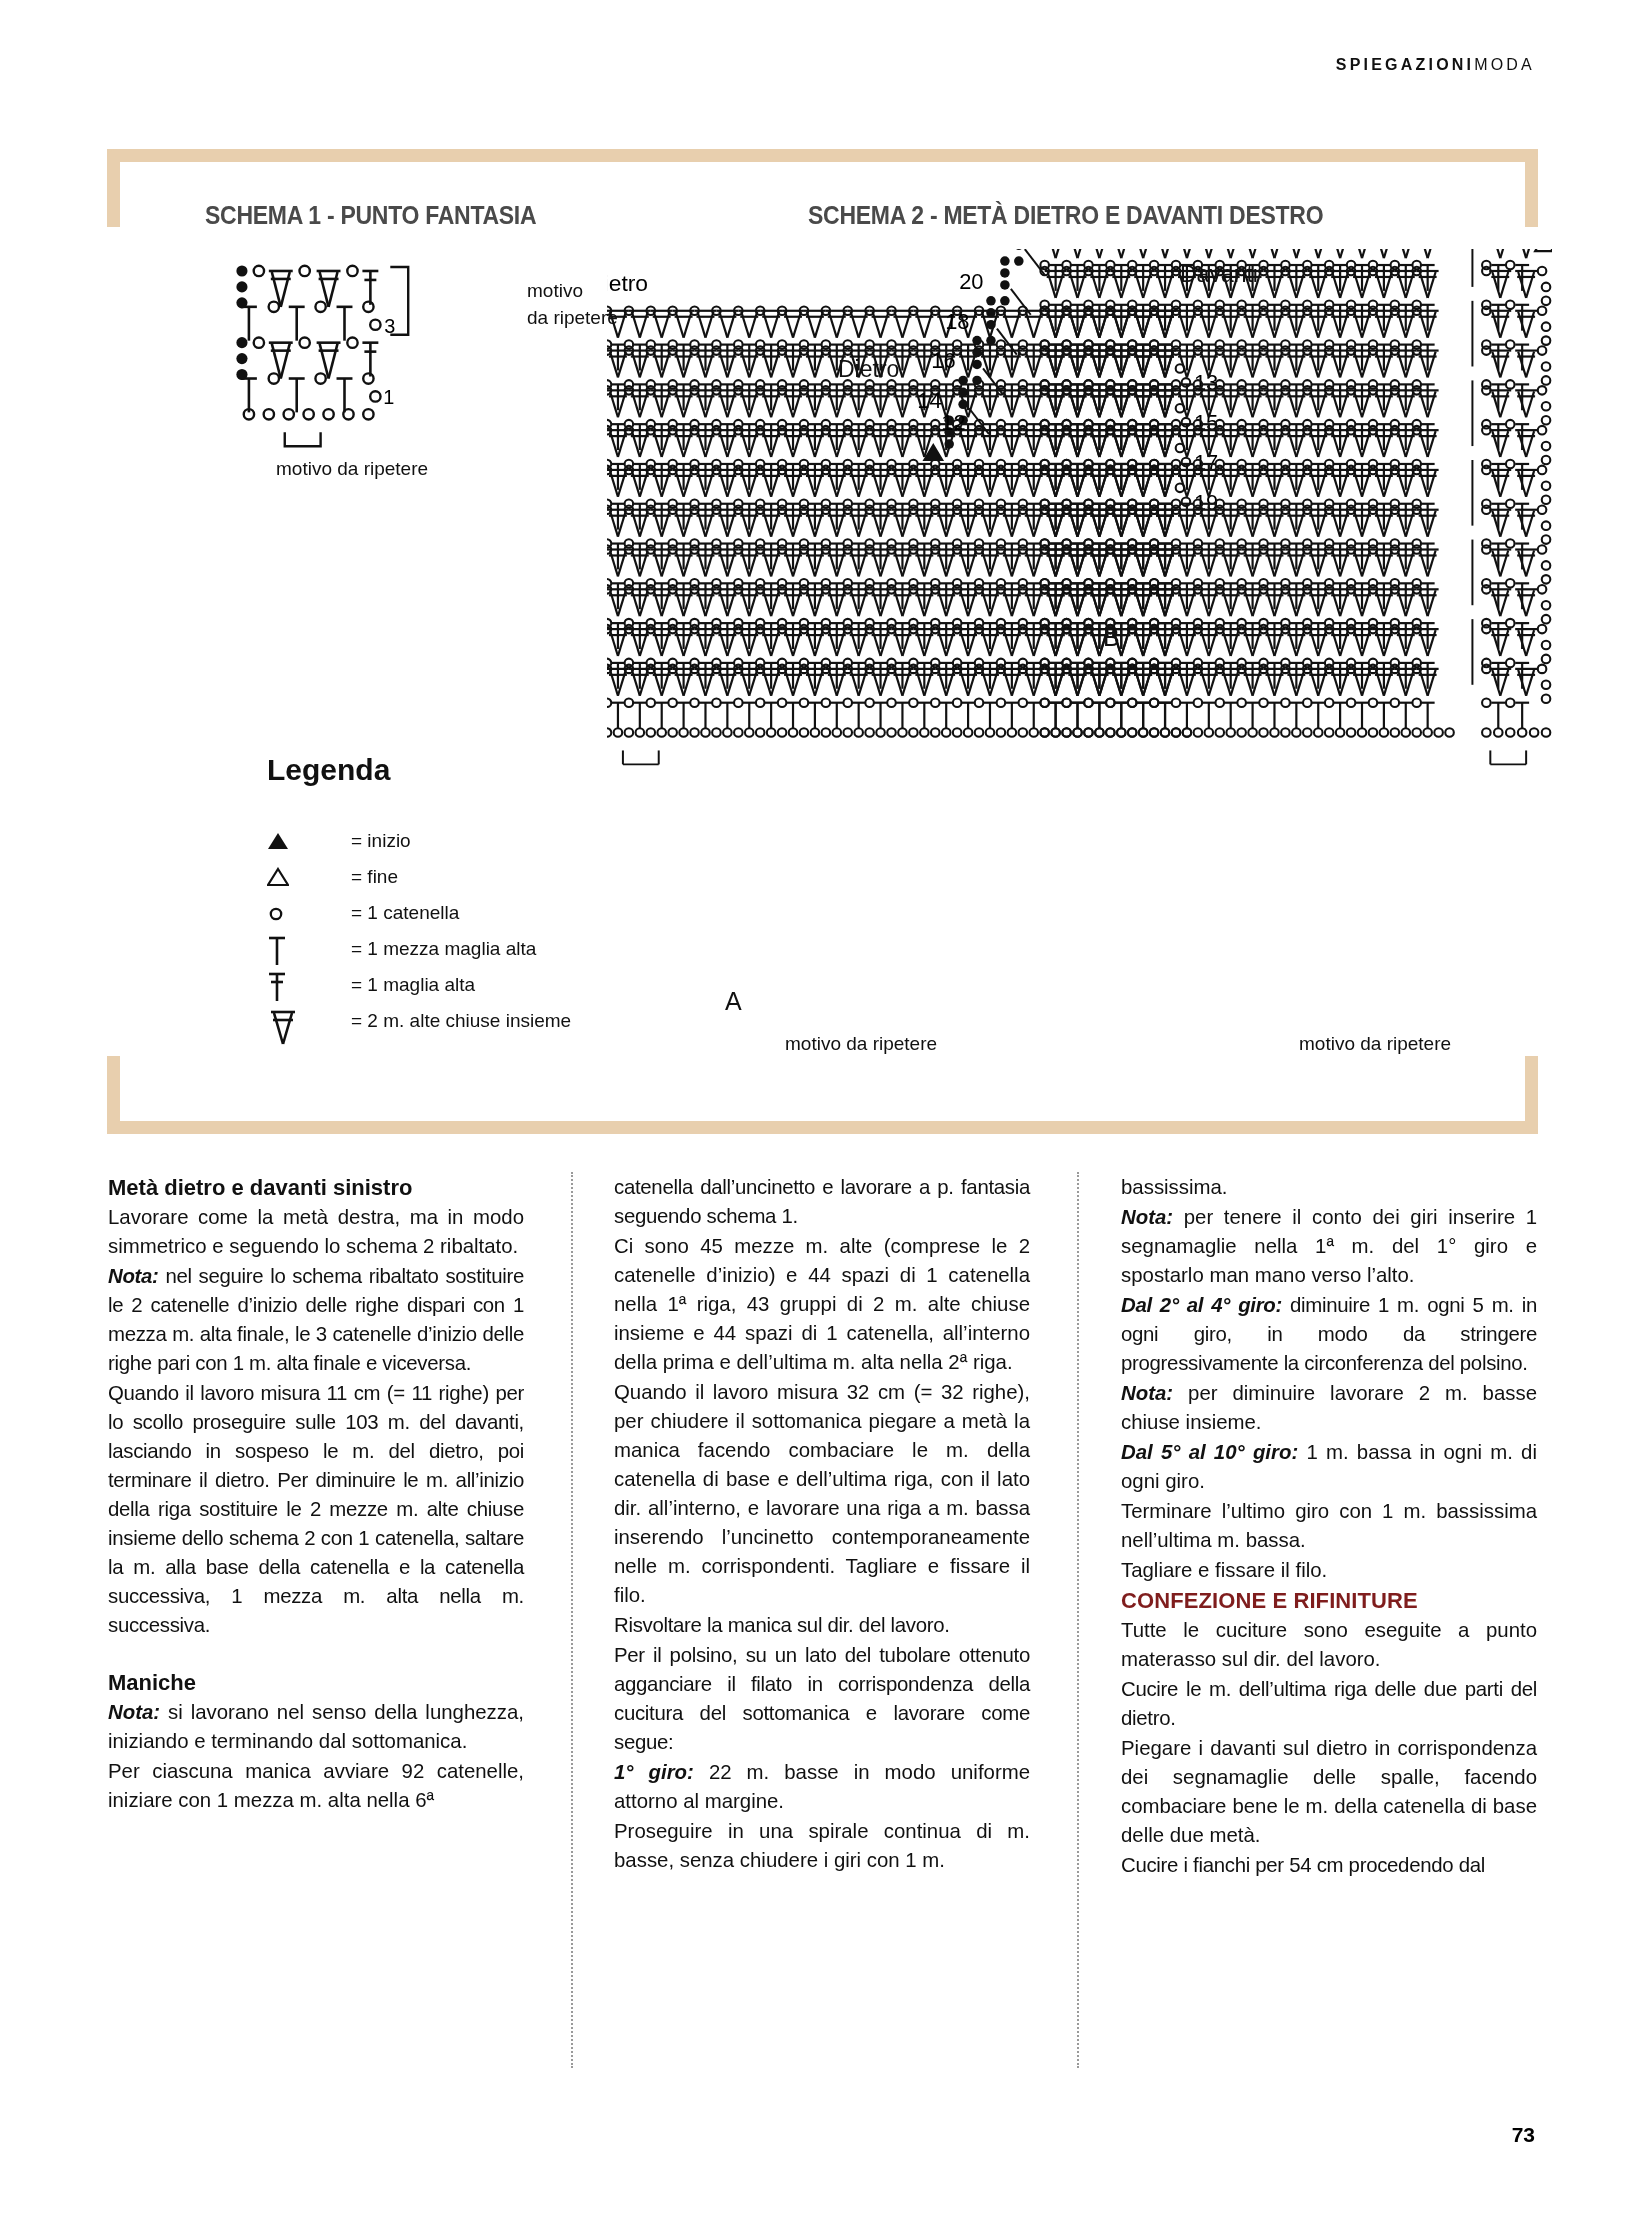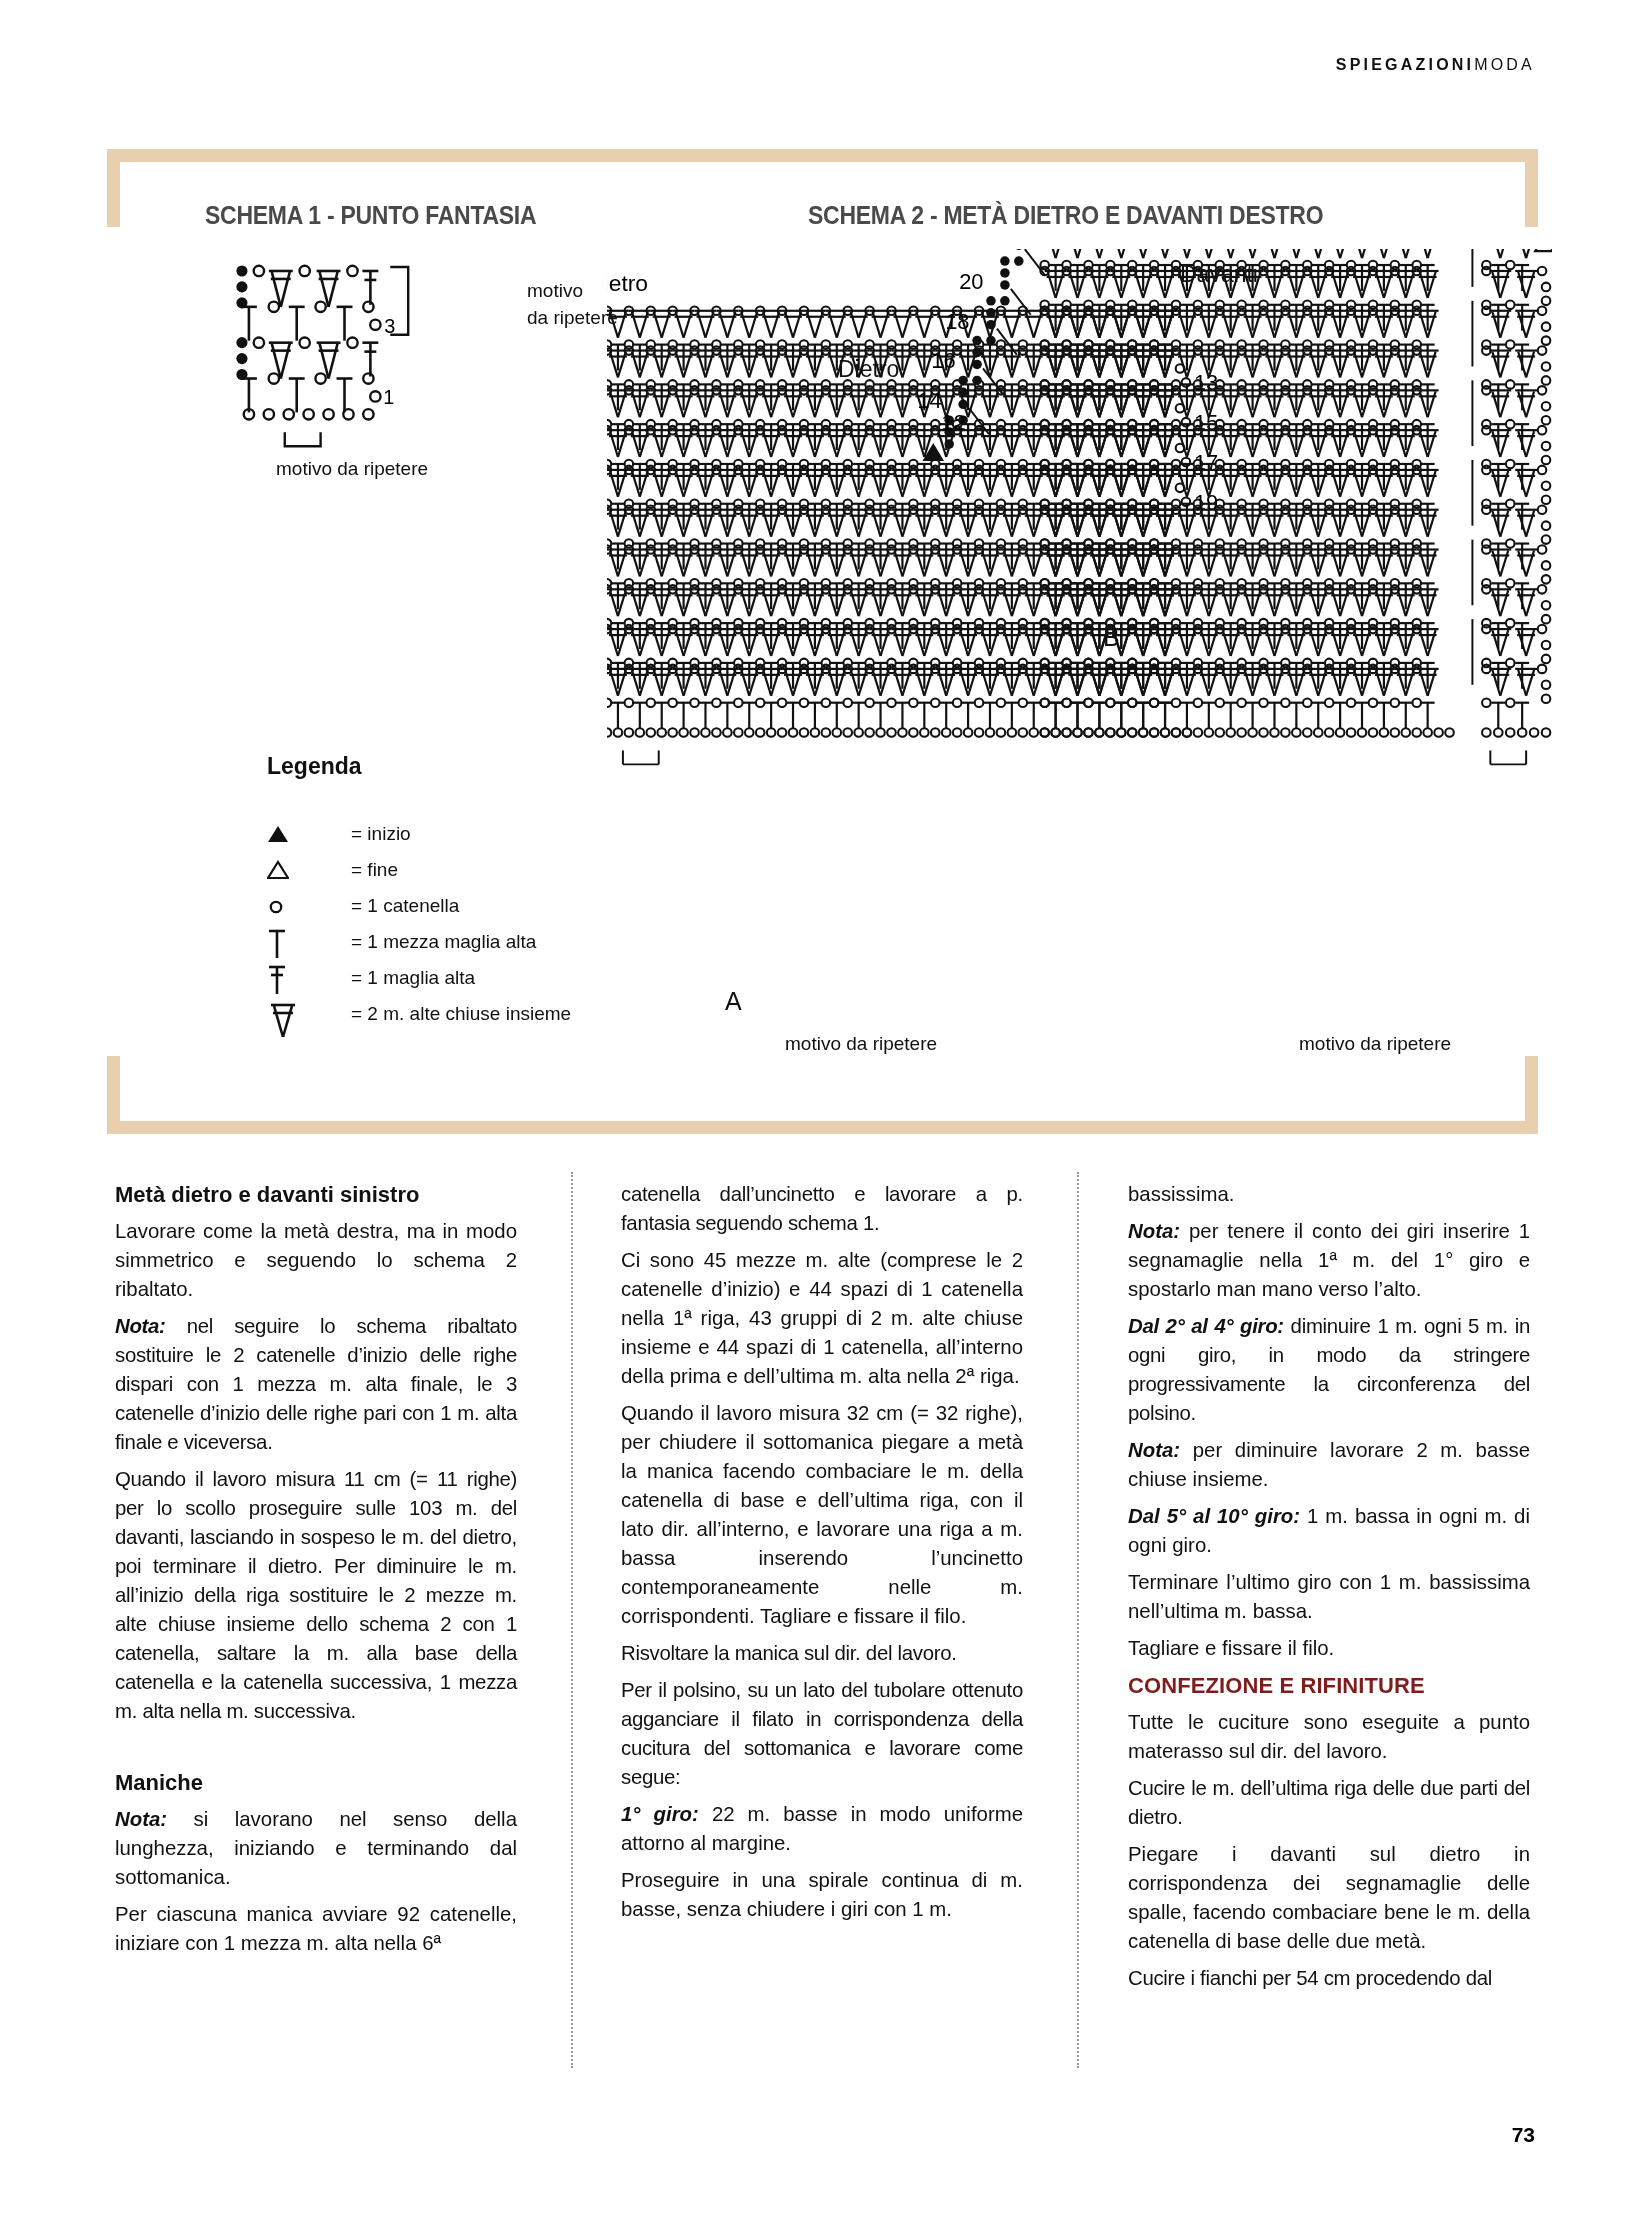--- a/index.html
+++ b/index.html
@@ -43,21 +43,21 @@
     position:absolute; font-weight:700; font-size:25px;
     color:#4a4a4a; letter-spacing:-0.3px;
     font-family:"Liberation Sans", sans-serif;
     transform:scaleX(0.92); transform-origin:left center;
   }
   #t1 { left:205px; top:201px; }
   #t2 { left:808px; top:201px; }
 
   
   .legend { position:absolute; left:267px; top:753px; }
-  .legend h3 { font-size:23px; font-weight:700; margin-bottom:36px; }
+  .legend h3 { font-size:30px; font-weight:700; margin-bottom:36px; }
   .leg-row { display:flex; align-items:center; height:36px; font-size:19px; }
   .leg-sym { width:44px; display:flex; justify-content:flex-start;
              align-items:center; }
   .leg-txt { white-space:nowrap;margin-left:40px; }
 
   
   .cap { position:absolute; font-size:19px; color:#111; white-space:nowrap; }
 
   
   .cols { position:absolute; left:107px; top:1172px; width:1431px; height:896px; }
@@ -66,21 +66,21 @@
     font-size:20.4px; line-height:29px; text-align:justify;
     hyphens:none;
   }
   #col1 { left:0; }
   #col2 { left:506px; }
   #col3 { left:1013px; }
   .vrule { position:absolute; top:0; height:896px; width:0;
            border-left:2px dotted #9a9a9a; }
   #vr1 { left:464px; }
   #vr2 { left:970px; }
-  .col p { margin:8px; }
+  .col p { margin:1px; }
   .col b { font-weight:700;font-style:italic; }
   .h-bold { font-weight:700; font-size:22px; }
   .h-sec { font-weight:700; font-size:22px; color:#7f1d1d;
            letter-spacing:0.1px; margin-top:26px; }
   .sp { height:26px; }
   .tight { letter-spacing:-0.3px; }
 
   .pageno { position:absolute; right:111px; bottom:86px;
             font-size:21px; font-weight:700; color:#000000; }
 

